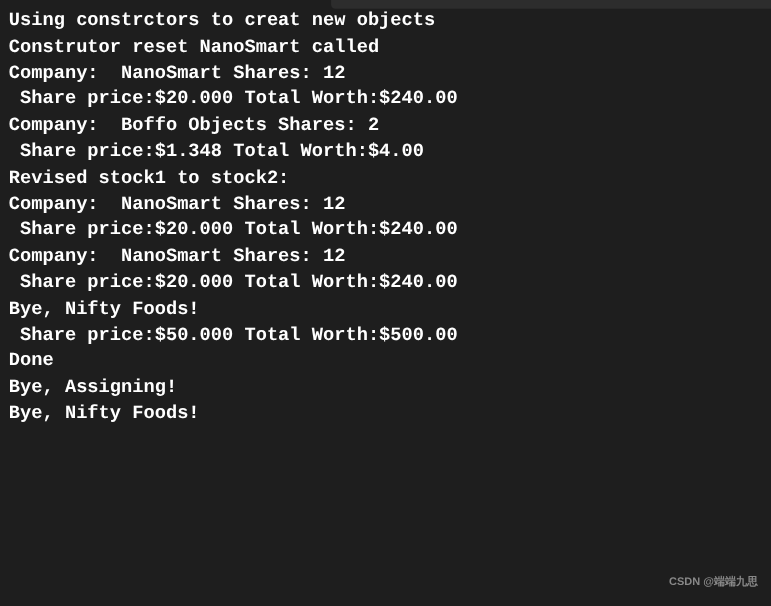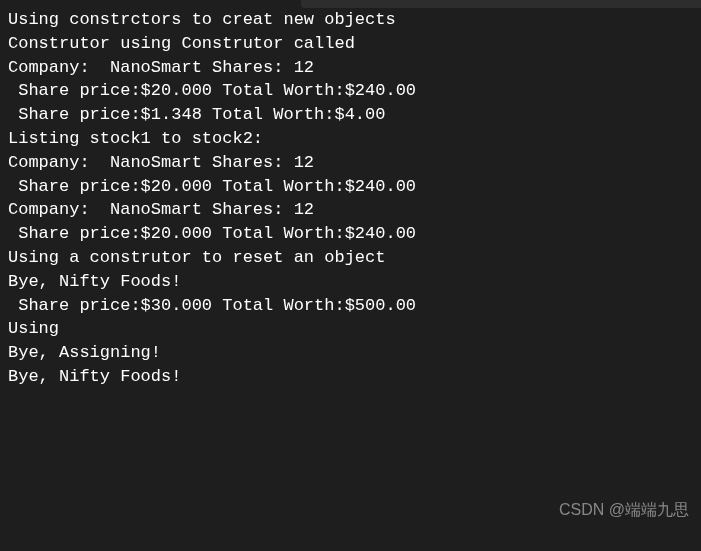--- a/index.html
+++ b/index.html
@@ -1,71 +1,72 @@
 <!DOCTYPE html>
 <html><head>
   <meta charset="utf-8">
   <style>
     * {
       margin: 0;
       padding: 0;
       box-sizing: border-box;
+      font-weight: bold;
     }
     body {
       background-color: #1e1e1e;
       color: #d4d4d4;
       font-family: 'Consolas', 'Courier New', monospace;
       font-size: 17px;
       line-height: 1.4;
       padding: 8px;
       width: 701px;
       height: 551px;
       position: relative;
       overflow: hidden;
     }
     .console-line {
       white-space: pre;
       color: #ffffff;
     }
     .watermark {
       position: absolute;
-      bottom: 30px;
+      bottom: 14px;
       right: 12px;
       color: #888888;
-      font-size: 16px;
+      font-size: 10px;
       font-family: Arial, sans-serif;
       text-align: right;
     }
     .top-bar {
       position: absolute;
       top: 0;
       right: 0;
       width: 400px;
       height: 8px;
       background-color: #2d2d2d;
       border-radius: 0 0 0 4px;
     }
   </style>
 </head>
 <body>
 
 <div class="top-bar"></div>
 
 <div>
   <div class="console-line">Using constrctors to creat new objects</div>
-  <div class="console-line">Construtor using Construtor called</div>
+  <div class="console-line">Construtor reset NanoSmart called</div>
   <div class="console-line">Company:  NanoSmart Shares: 12</div>
   <div class="console-line"> Share price:$20.000 Total Worth:$240.00</div>
+  <div class="console-line">Company:  Boffo Objects Shares: 2</div>
   <div class="console-line"> Share price:$1.348 Total Worth:$4.00</div>
-  <div class="console-line">Listing stock1 to stock2:</div>
+  <div class="console-line">Revised stock1 to stock2:</div>
   <div class="console-line">Company:  NanoSmart Shares: 12</div>
   <div class="console-line"> Share price:$20.000 Total Worth:$240.00</div>
   <div class="console-line">Company:  NanoSmart Shares: 12</div>
   <div class="console-line"> Share price:$20.000 Total Worth:$240.00</div>
-  <div class="console-line">Using a construtor to reset an object</div>
   <div class="console-line">Bye, Nifty Foods!</div>
-  <div class="console-line"> Share price:$30.000 Total Worth:$500.00</div>
-  <div class="console-line">Using</div>
+  <div class="console-line"> Share price:$50.000 Total Worth:$500.00</div>
+  <div class="console-line">Done</div>
   <div class="console-line">Bye, Assigning!</div>
   <div class="console-line">Bye, Nifty Foods!</div>
 </div>
 
 <div class="watermark">CSDN @端端九思</div>
 
 </body></html>

